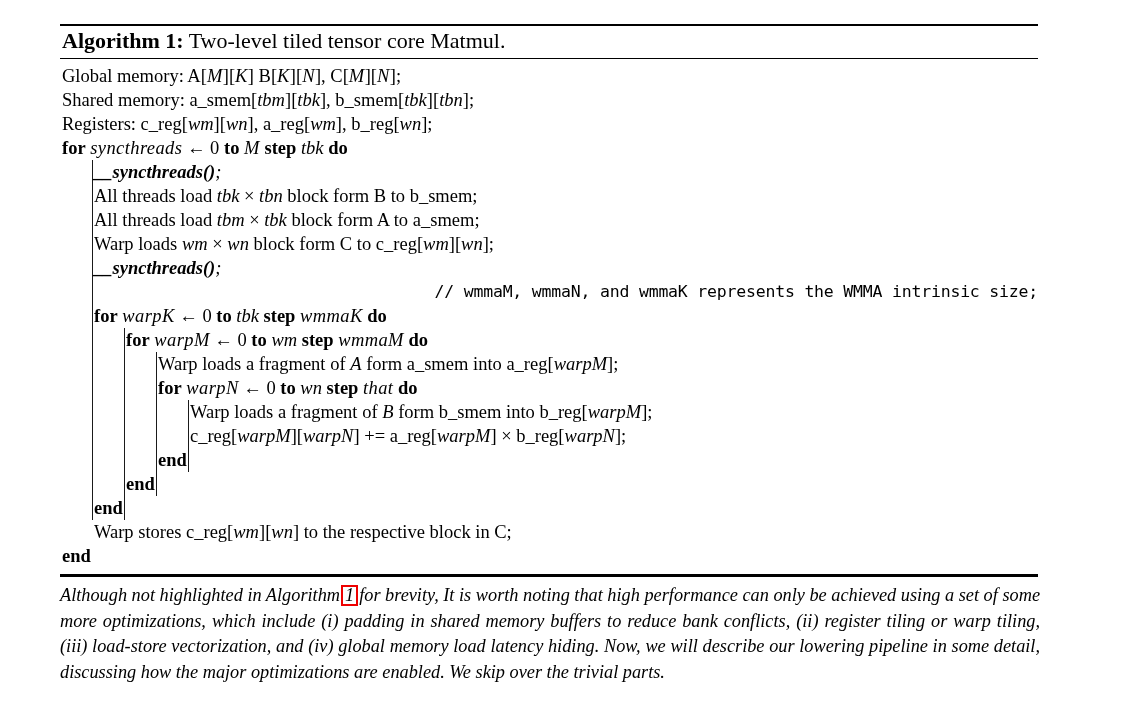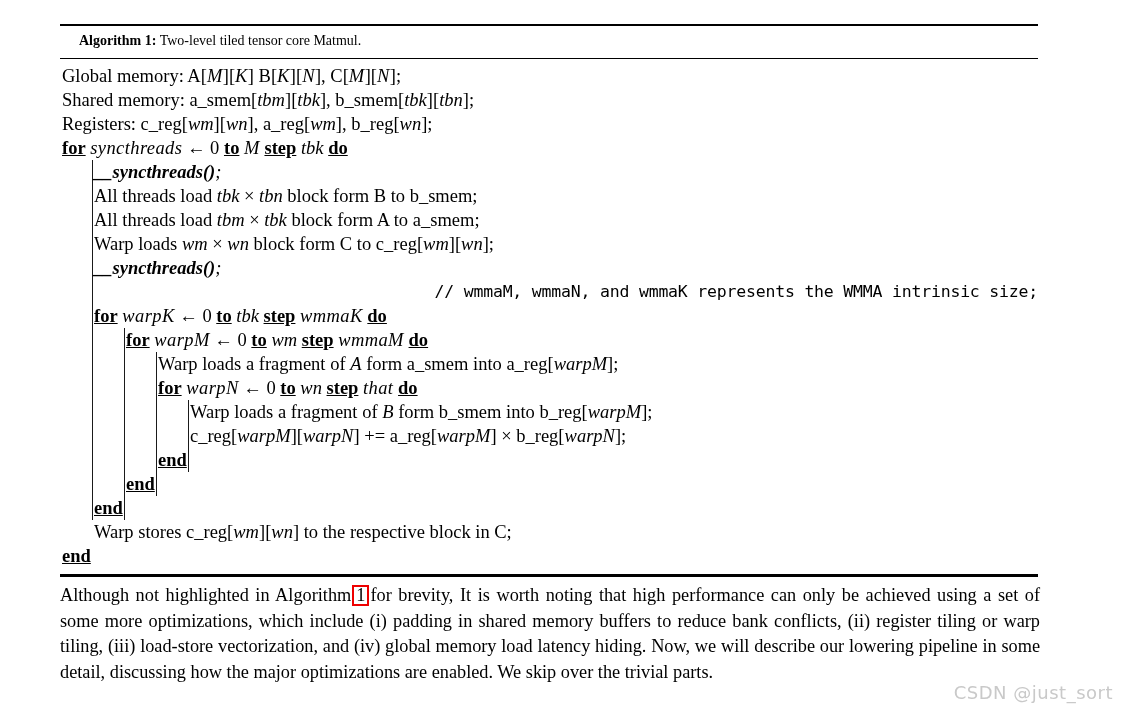--- a/index.html
+++ b/index.html
@@ -46,25 +46,24 @@
   }
   .rule-bottom {
     border-top: 3px solid #000;
     height: 0;
     line-height: 0;
     font-size: 0;
     margin-top: 2px;
   }
 
   .algo-caption {
-    font-size: 14px;
+    font-size: 22px;
     line-height: 23px;
     padding: 3px 0 4px 2px;
     white-space: nowrap;
-    margin-left: 17px;
   }
   .algo-caption .cap-label { font-weight: bold; }
 
   .algo-body {
     padding-top: 5px;
     padding-bottom: 4px;
     font-size: 18.5px;
   }
 
   .ln {
@@ -88,21 +87,21 @@
     width: 0;
     border-left: 1.4px solid #1a1a1a;
     left: 0;
     top: 0;
   }
   .g1 { left: 32px; }
   .g2 { left: 64px; }
   .g3 { left: 96px; }
 
   
-  .kw  { font-weight: bold; text-decoration: underline; }
+  .kw  { font-weight: bold; }
   .it  { font-style: italic; }
   .mathit {
     font-family: "Liberation Serif", "DejaVu Serif", serif;
     font-style: italic;
     letter-spacing: 0.4px;
   }
   .mono {
     font-family: "DejaVu Sans Mono", "Liberation Mono", monospace;
     font-size: 16.5px;
     letter-spacing: -0.2px;
@@ -113,21 +112,21 @@
   .para {
     position: absolute;
     left: 60px;
     top: 583px;
     width: 980px;
     font-size: 18.3px;
     line-height: 25.6px;
     text-align: justify;
     text-justify: inter-word;
   }
-  .para p { margin: 0; }
+  .para p { margin: 0; font-style: italic; }
 
   .refbox {
     border: 2px solid #ee0000;
     padding: 0 2px;
     margin: 0 1px;
     display: inline-block;
     line-height: 17px;
     font-size: 18.3px;
   }
 
@@ -272,15 +271,14 @@
 
     <div class="rule-bottom"></div>
   </div>
 
   <div class="para">
     <p>
       <span>Although not highlighted in Algorithm</span><span class="refbox">1</span><span>for brevity, It is worth noting that high performance can only be achieved using a set of some more optimizations, which include (i) padding in shared memory buffers to reduce bank conflicts, (ii) register tiling or warp tiling, (iii) load-store vectorization, and (iv) global memory load latency hiding. Now, we will describe our lowering pipeline in some detail, discussing how the major optimizations are enabled. We skip over the trivial parts.</span>
     </p>
   </div>
 
-  <div class="watermark">CSDN @just_sort</div>
 
 </div>
 
 </body></html>

